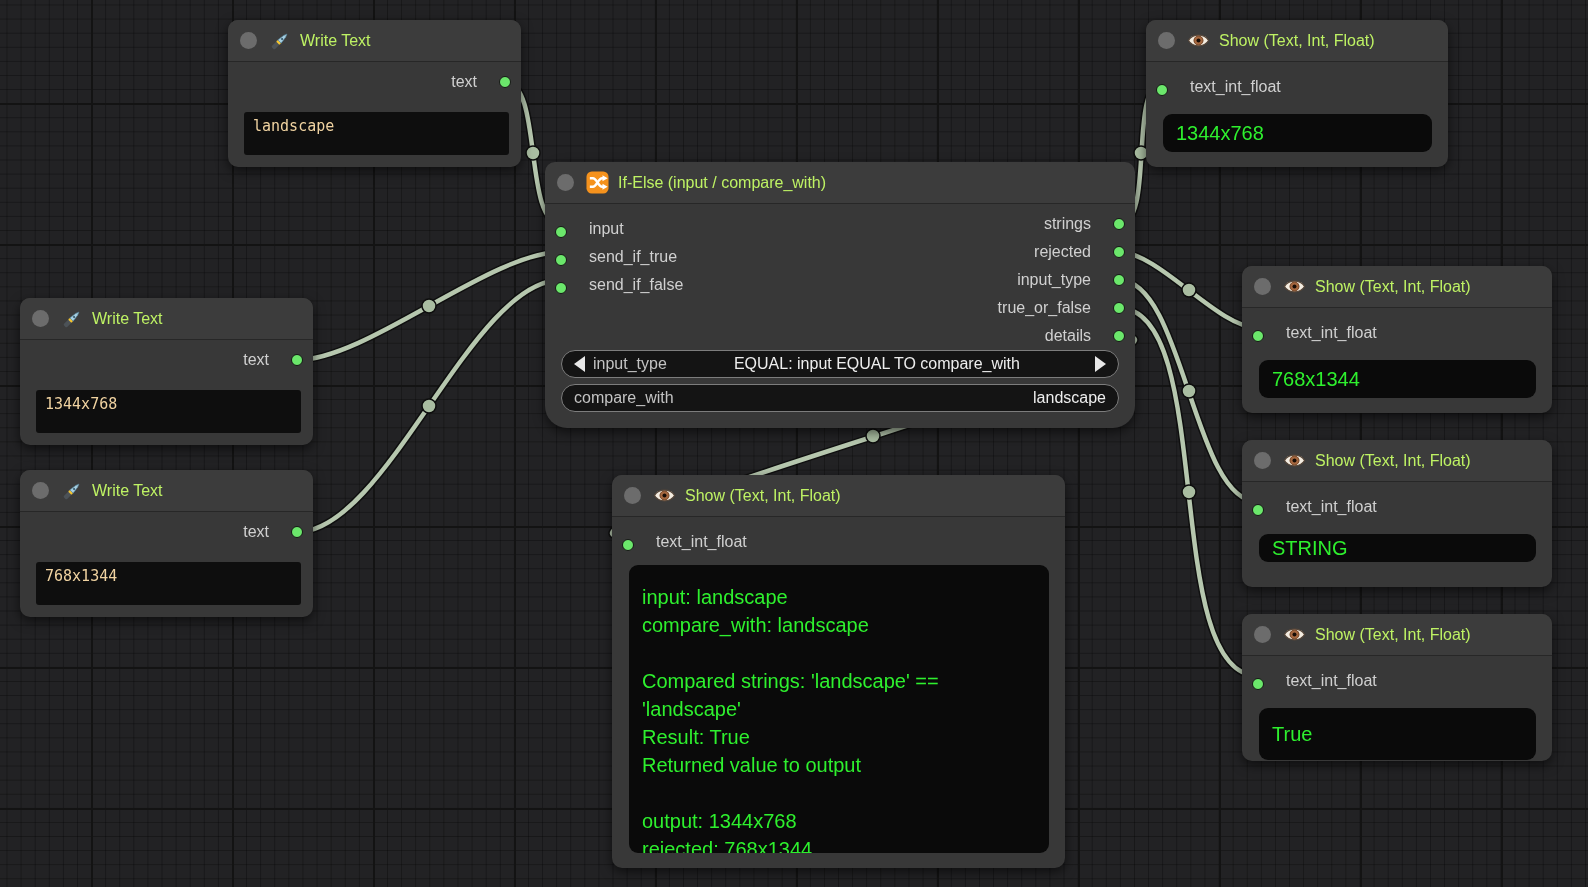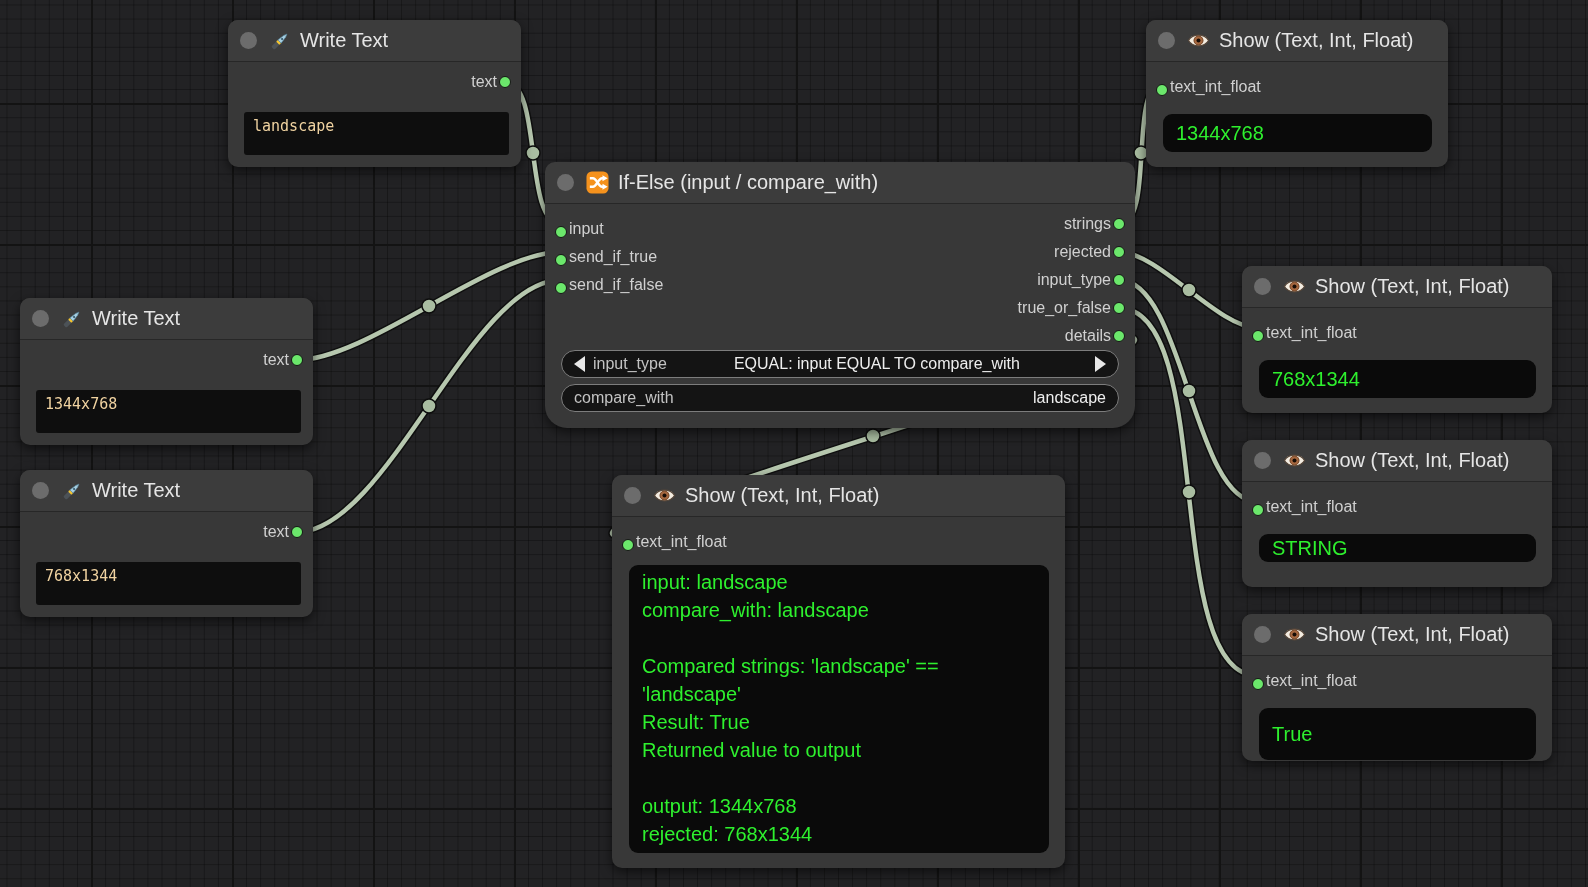--- a/index.html
+++ b/index.html
@@ -20,37 +20,37 @@
     position:absolute;z-index:2;background:#383838;border-radius:10px;
     box-shadow:0 4px 12px rgba(0,0,0,.6);
   }
   .title{
     height:42px;display:flex;align-items:center;gap:9px;padding:0 12px;
     background:#3c3c3c;border-radius:10px 10px 0 0;
     border-bottom:1px solid rgba(0,0,0,.35);box-sizing:border-box;
   }
   .titledot{width:17px;height:17px;border-radius:50%;background:#6c6c6c;flex:0 0 auto;margin-right:3px;}
   .title .ticon{flex:0 0 auto;display:flex;}
-  .title .ttext{color:#e5e5e5;font-size:20px;white-space:nowrap;}
-  .slot{position:absolute;height:28px;display:flex;align-items:center;gap:2px;}
+  .title .ttext{color:#bef264;font-size:16px;white-space:nowrap;}
+  .slot{position:absolute;height:28px;display:flex;align-items:center;gap:22px;}
   .slot.in{left:10px;align-items:flex-end;}
   .slot.out{right:10px;flex-direction:row-reverse;}
   .port{width:12px;height:12px;border-radius:50%;background:#6be76b;border:1px solid #161616;box-sizing:border-box;flex:0 0 auto;}
   .slot .slabel{color:#d0d0d0;font-size:16px;white-space:nowrap;}
   .textarea{
     position:absolute;left:16px;right:12px;height:43px;background:#0e0e0e;border-radius:3px;
     color:#f0d3a1;font-family:"DejaVu Sans Mono",monospace;font-size:15px;
     padding:5px 9px;box-sizing:border-box;overflow:hidden;white-space:pre;
   }
   .showbox{
     position:absolute;left:17px;right:16px;background:#0a0a0a;border-radius:9px;
     color:#2ef02e;font-size:20px;box-sizing:border-box;
     padding:6px 13px;display:flex;align-items:center;overflow:hidden;
   }
-  .showbox.multi{align-items:flex-start;white-space:pre-line;line-height:28px;padding:3px 13px;}
+  .showbox.multi{align-items:flex-start;white-space:pre-line;line-height:28px;padding:18px 13px;}
   .widget{
     position:absolute;left:16px;right:16px;height:28px;background:#141414;
     border:1px solid #7d7d7d;border-radius:14px;box-sizing:border-box;
     display:flex;align-items:center;padding:0 12px;font-size:16px;
   }
   .widget .wlabel{color:#c3c3c3;white-space:nowrap;}
   .widget .wvalue{color:#eeeeee;white-space:nowrap;}
   .widget.combo .wvalue{flex:1;text-align:center;}
   .widget.text .wvalue{flex:1;text-align:right;}
   .arrow{width:0;height:0;border-top:8px solid transparent;border-bottom:8px solid transparent;flex:0 0 auto;}

